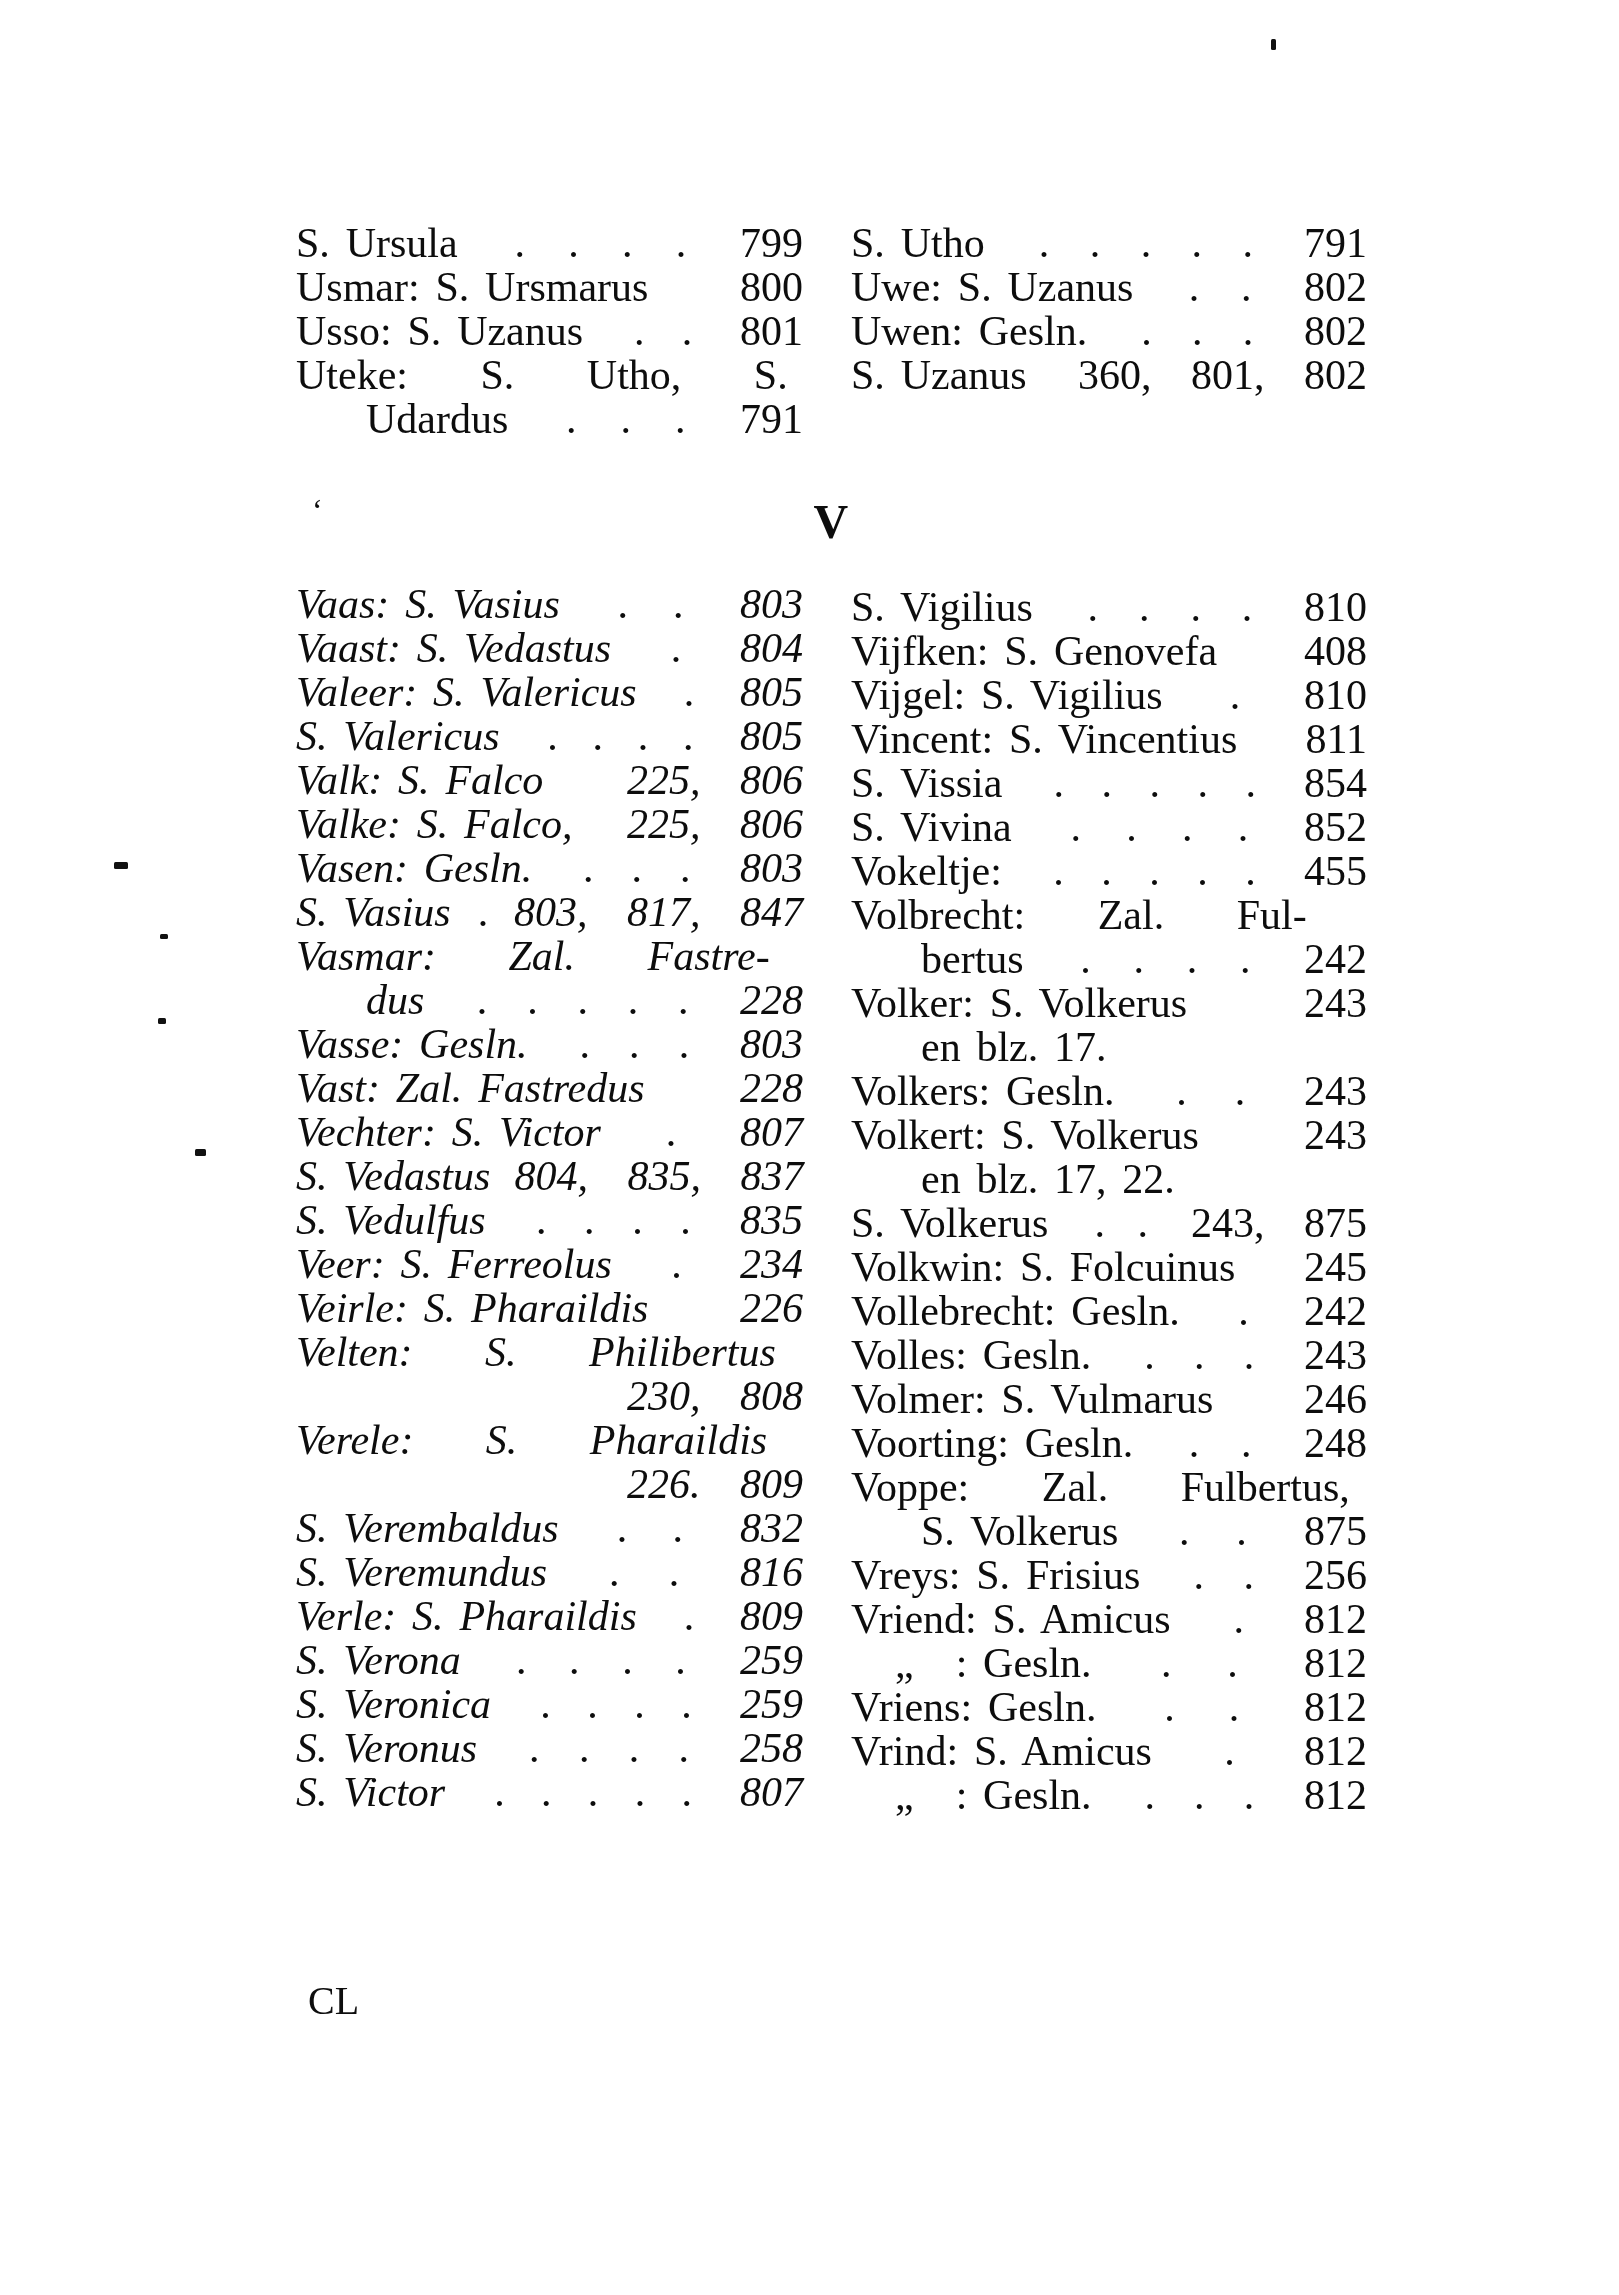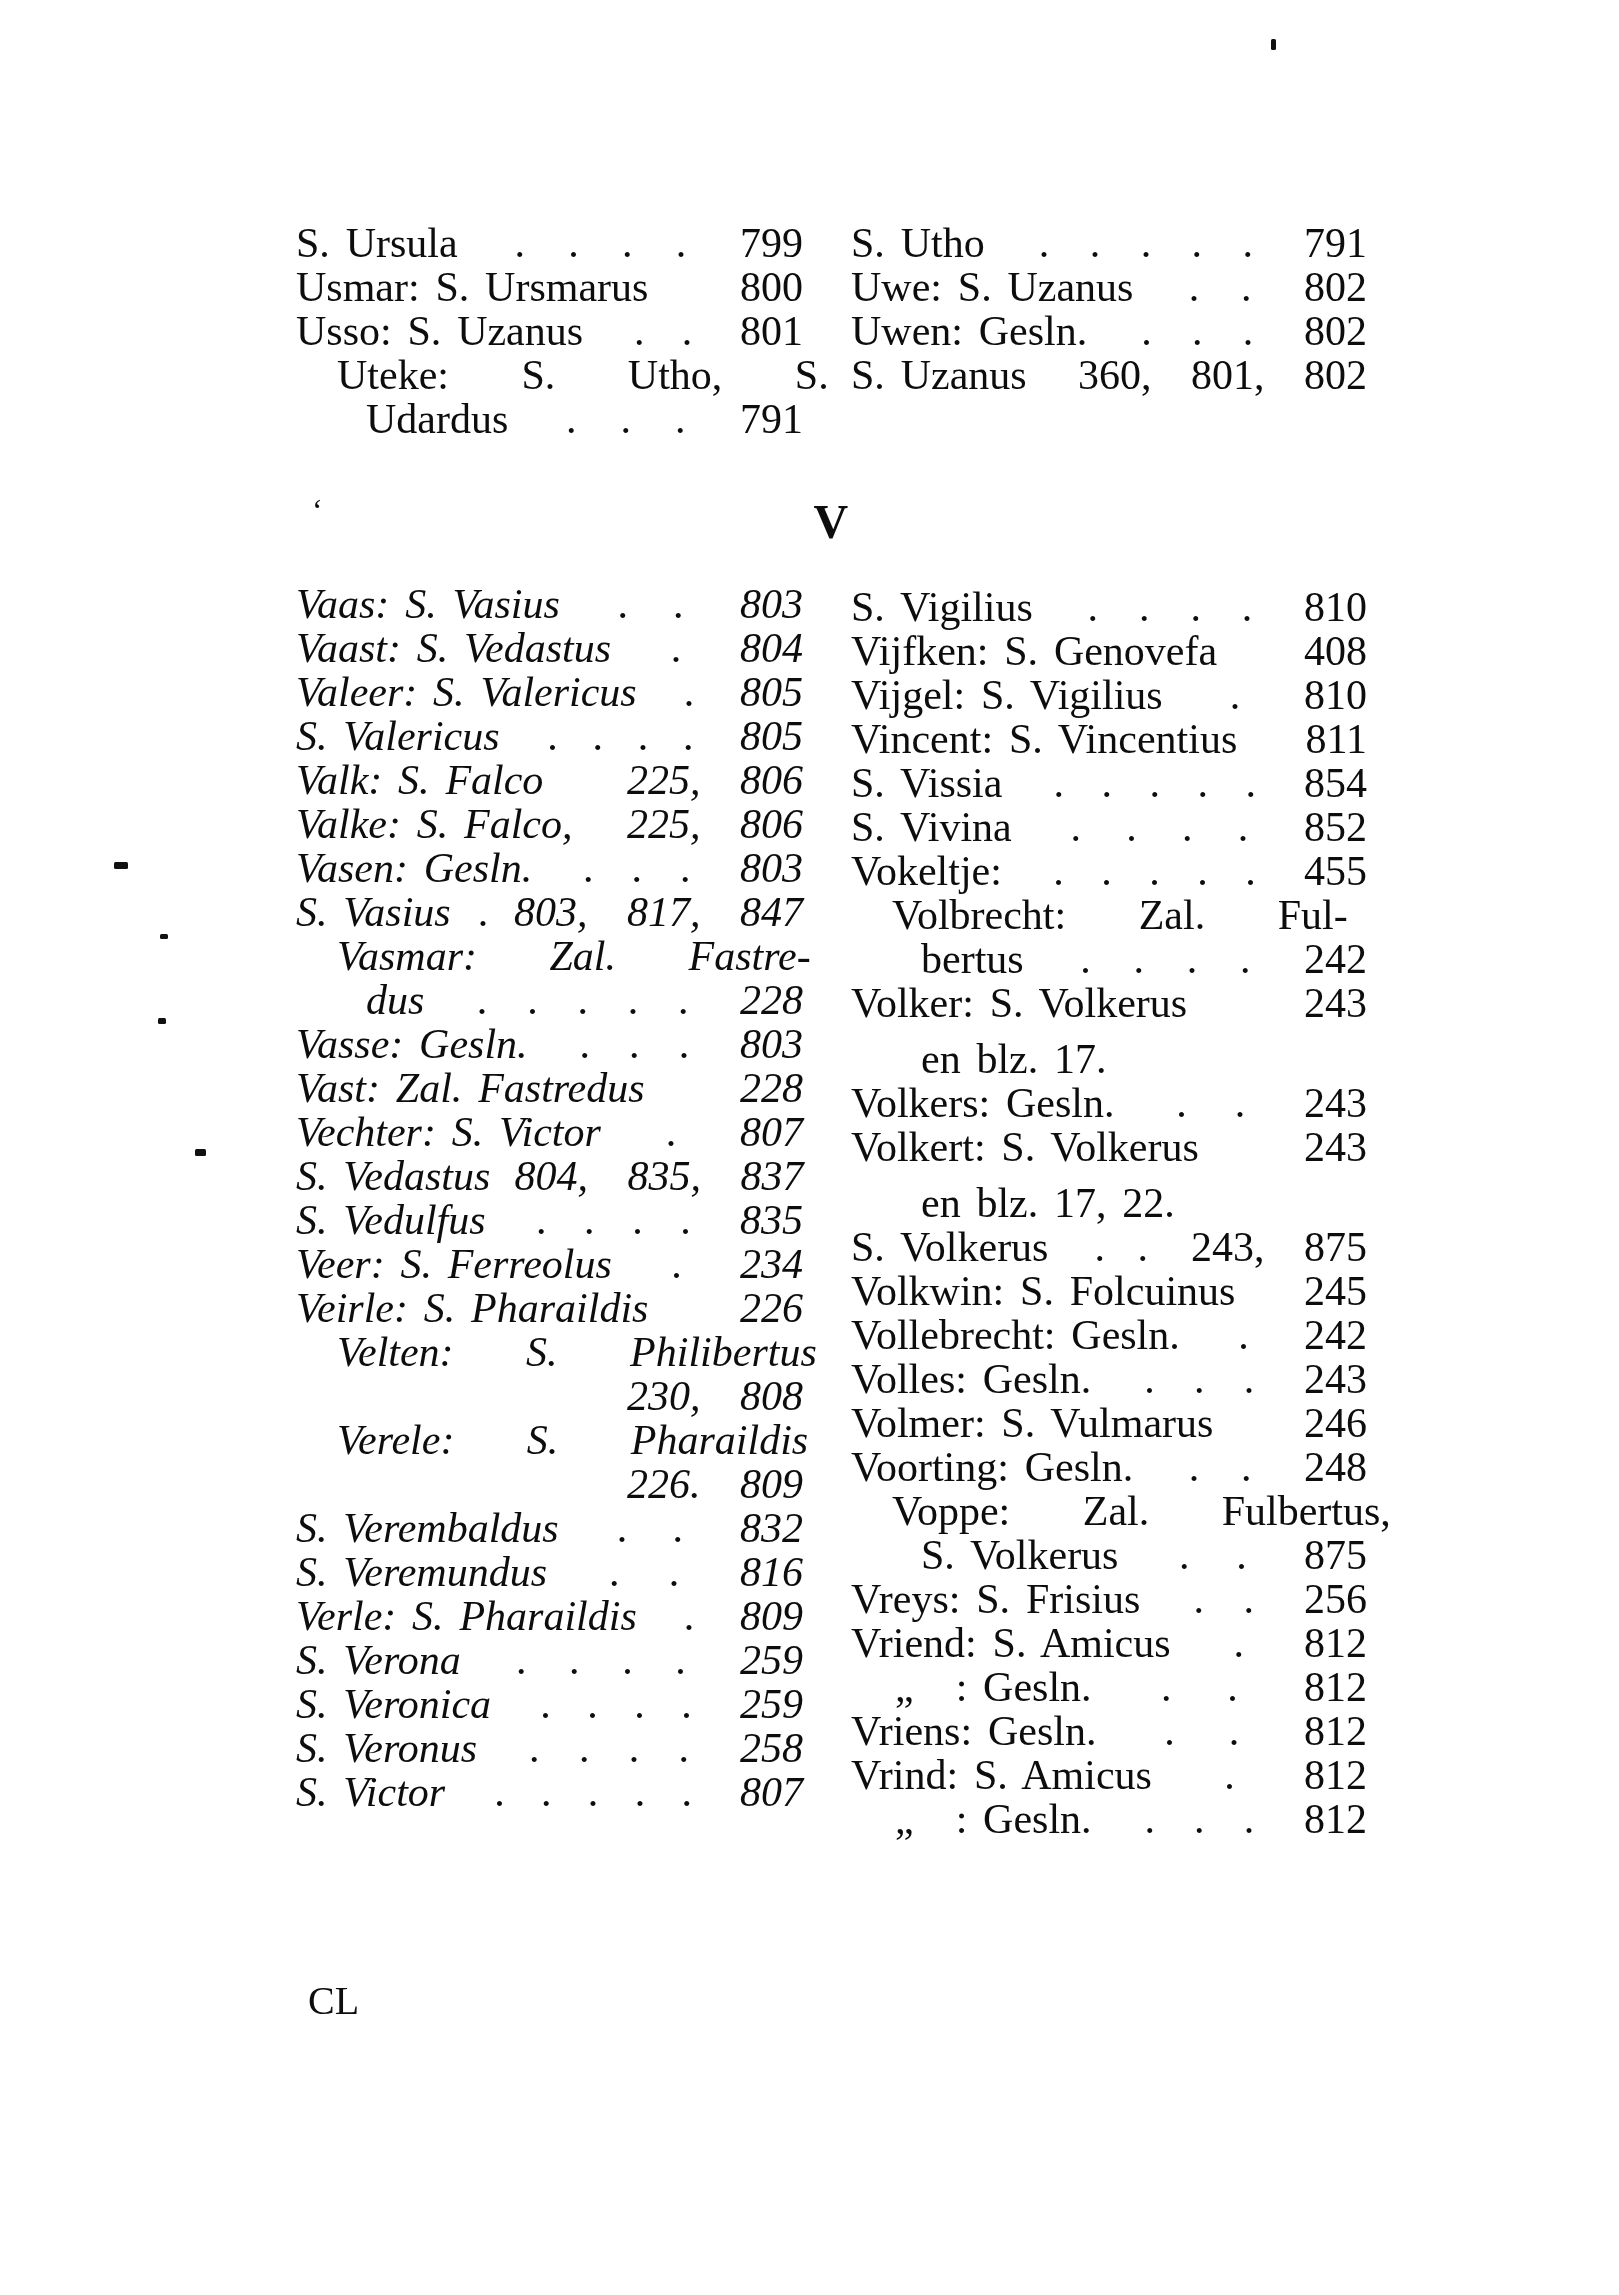--- a/index.html
+++ b/index.html
@@ -23,23 +23,23 @@
     height:44px;line-height:44px;
     white-space:pre;word-spacing:5.3px;
   }
   .line .t{flex:0 0 auto;}
   .line .dots{
     flex:1 1 auto;display:flex;justify-content:space-evenly;
     align-items:baseline;margin:0 10.6px 0 13.7px;min-width:0;
   }
   .line .p{flex:0 0 auto;word-spacing:29px;}
   .line.indent{padding-left:70px;justify-content:flex-end;}
-  .line.note{padding-left:70px;margin-top:12px;}
+  .line.note{padding-left:70px;}
   .line.ditto{padding-left:44px;}
-  .line.spread{word-spacing:62px;margin-left:41px;}
+  .line.spread{word-spacing:62px;}
 
   .v-head{
     position:absolute;left:296px;top:494px;width:1071px;
     margin:0;text-align:center;
     font-size:48px;font-weight:700;letter-spacing:1.5px;
   }
   .folio{position:absolute;left:308px;top:1978px;font-size:40px;line-height:46px;}
   .stray{position:absolute;left:312px;top:494px;font-size:32px;line-height:32px;}
   .speck{position:absolute;background:#111;border-radius:1.5px;}
 </style>

